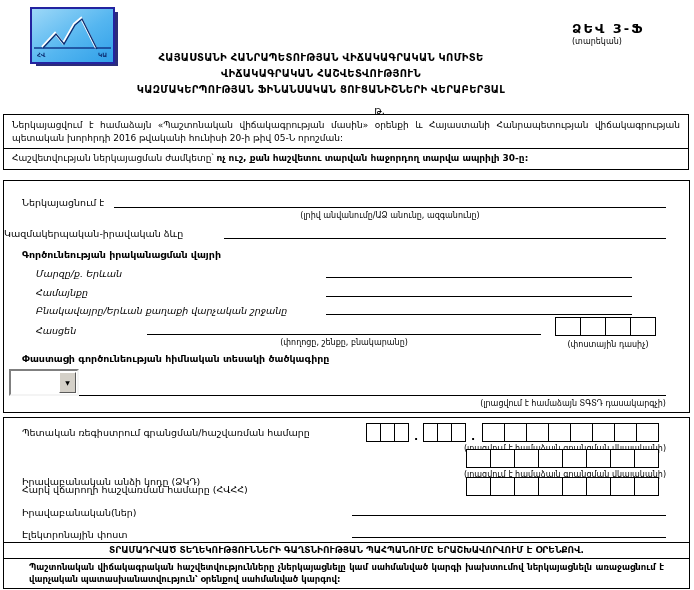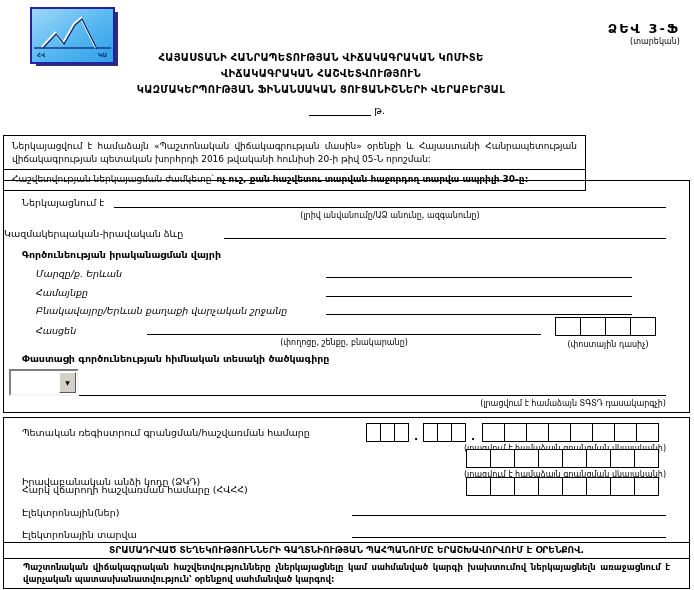--- a/index.html
+++ b/index.html
@@ -5,38 +5,38 @@
   * { margin:0; padding:0; box-sizing:border-box; }
   html,body { background:#fff; }
   #page {
     position:relative; width:694px; height:590px; background:#ffffff;
     font-family:"DejaVu Sans", sans-serif; color:#000; overflow:hidden;
   }
 
   
   .hdr { position:absolute; left:0; width:642px; text-align:center;
          font-weight:bold; font-size:10px; letter-spacing:.3px; }
-  .form-code { position:absolute; left:572px; top:21px; width:108px; text-align:right; }
+  .form-code { position:absolute; left:572px; top:21px; width:108px; text-align:left; }
   .form-code .code { font-weight:bold; font-size:13px; letter-spacing:2px; }
   .form-code .per  { font-size:8px; margin-top:1px; }
   .year-row { position:absolute; top:105px; left:0; width:694px; text-align:center; font-size:10px; }
   .year-row .blank { display:inline-block; width:62px; border-bottom:1px solid #000; height:11px; vertical-align:bottom; }
 
   
-  .boxA { position:absolute; left:3px; top:135px; width:583px; border:1px solid #000; background:#fff; }
+  .boxA { position:absolute; left:3px; top:114px; width:686px; border:1px solid #000; background:#fff; }
   .boxA .r1 { padding:4px 8px 3px 8px; font-size:9px; line-height:13px; text-align:justify; border-bottom:1px solid #000; }
   .boxA .r2 { padding:3px 8px 4px 8px; font-size:9px; line-height:13px; }
   .boxA .r2 b { font-weight:bold;margin-top:32px; }
 
   .boxB { position:absolute; left:3px; top:180px; width:687px; height:233px; border:1px solid #000; }
   .boxC { position:absolute; left:3px; top:417px; width:687px; height:126px; border:1px solid #000; }
   .boxD { position:absolute; left:3px; top:542px; width:687px; height:17px; border:1px solid #000;
           text-align:center; font-weight:bold; font-size:9px; line-height:15px; }
   .boxE { position:absolute; left:3px; top:558px; width:687px; height:31px; border:1px solid #000;
-          font-weight:bold; font-size:8.5px; line-height:12px; padding:2px 19px; text-align:justify; }
+          font-weight:bold; font-size:8.5px; line-height:12px; padding:2px 25px; text-align:justify; }
 
   .lbl   { position:absolute; font-size:9.5px; white-space:nowrap; }
   .lbl-i { font-style:italic; }
   .lbl-b { font-weight:bold; }
   .hint  { position:absolute; font-size:8px; white-space:nowrap; }
   .uline { position:absolute; border-bottom:1px solid #000; }
 
   
   .cellrow { position:absolute; display:flex; }
   .cell { height:19px; border:1px solid #000; margin-left:-1px; background:#fff; }
@@ -184,24 +184,24 @@
         <span class="cell"></span>
         <span class="cell"></span>
         <span class="cell"></span>
         <span class="cell"></span>
         <span class="cell"></span>
         <span class="cell"></span>
         <span class="cell"></span>
         <span class="cell"></span>
       </div>
 
-    <div class="lbl" style="left:18px; top:89px;">Էլեկտրոնային(ներ)</div>
+    <div class="lbl" style="left:18px; top:89px;">Իրավաբանական(ներ)</div>
     <div class="uline" style="left:348px; top:81px; width:314px; height:17px;"></div>
 
-    <div class="lbl" style="left:18px; top:111px;">Էլեկտրոնային տարվա</div>
+    <div class="lbl" style="left:18px; top:111px;">Էլեկտրոնային փոստ</div>
     <div class="uline" style="left:348px; top:103px; width:314px; height:17px;"></div>
   </div>
 
   <div class="boxD">ՏՐԱՄԱԴՐՎԱԾ ՏԵՂԵԿՈՒԹՅՈՒՆՆԵՐԻ ԳԱՂՏՆԻՈՒԹՅԱՆ ՊԱՀՊԱՆՈՒՄԸ ԵՐԱՇԽԱՎՈՐՎՈՒՄ Է ՕՐԵՆՔՈՎ.</div>
 
   <div class="boxE">Պաշտոնական վիճակագրական հաշվետվությունները չներկայացնելը կամ սահմանված կարգի խախտումով ներկայացնելն առաջացնում է վարչական պատասխանատվություն՝ օրենքով սահմանված կարգով:</div>
 
 </div>
 
 </body></html>

